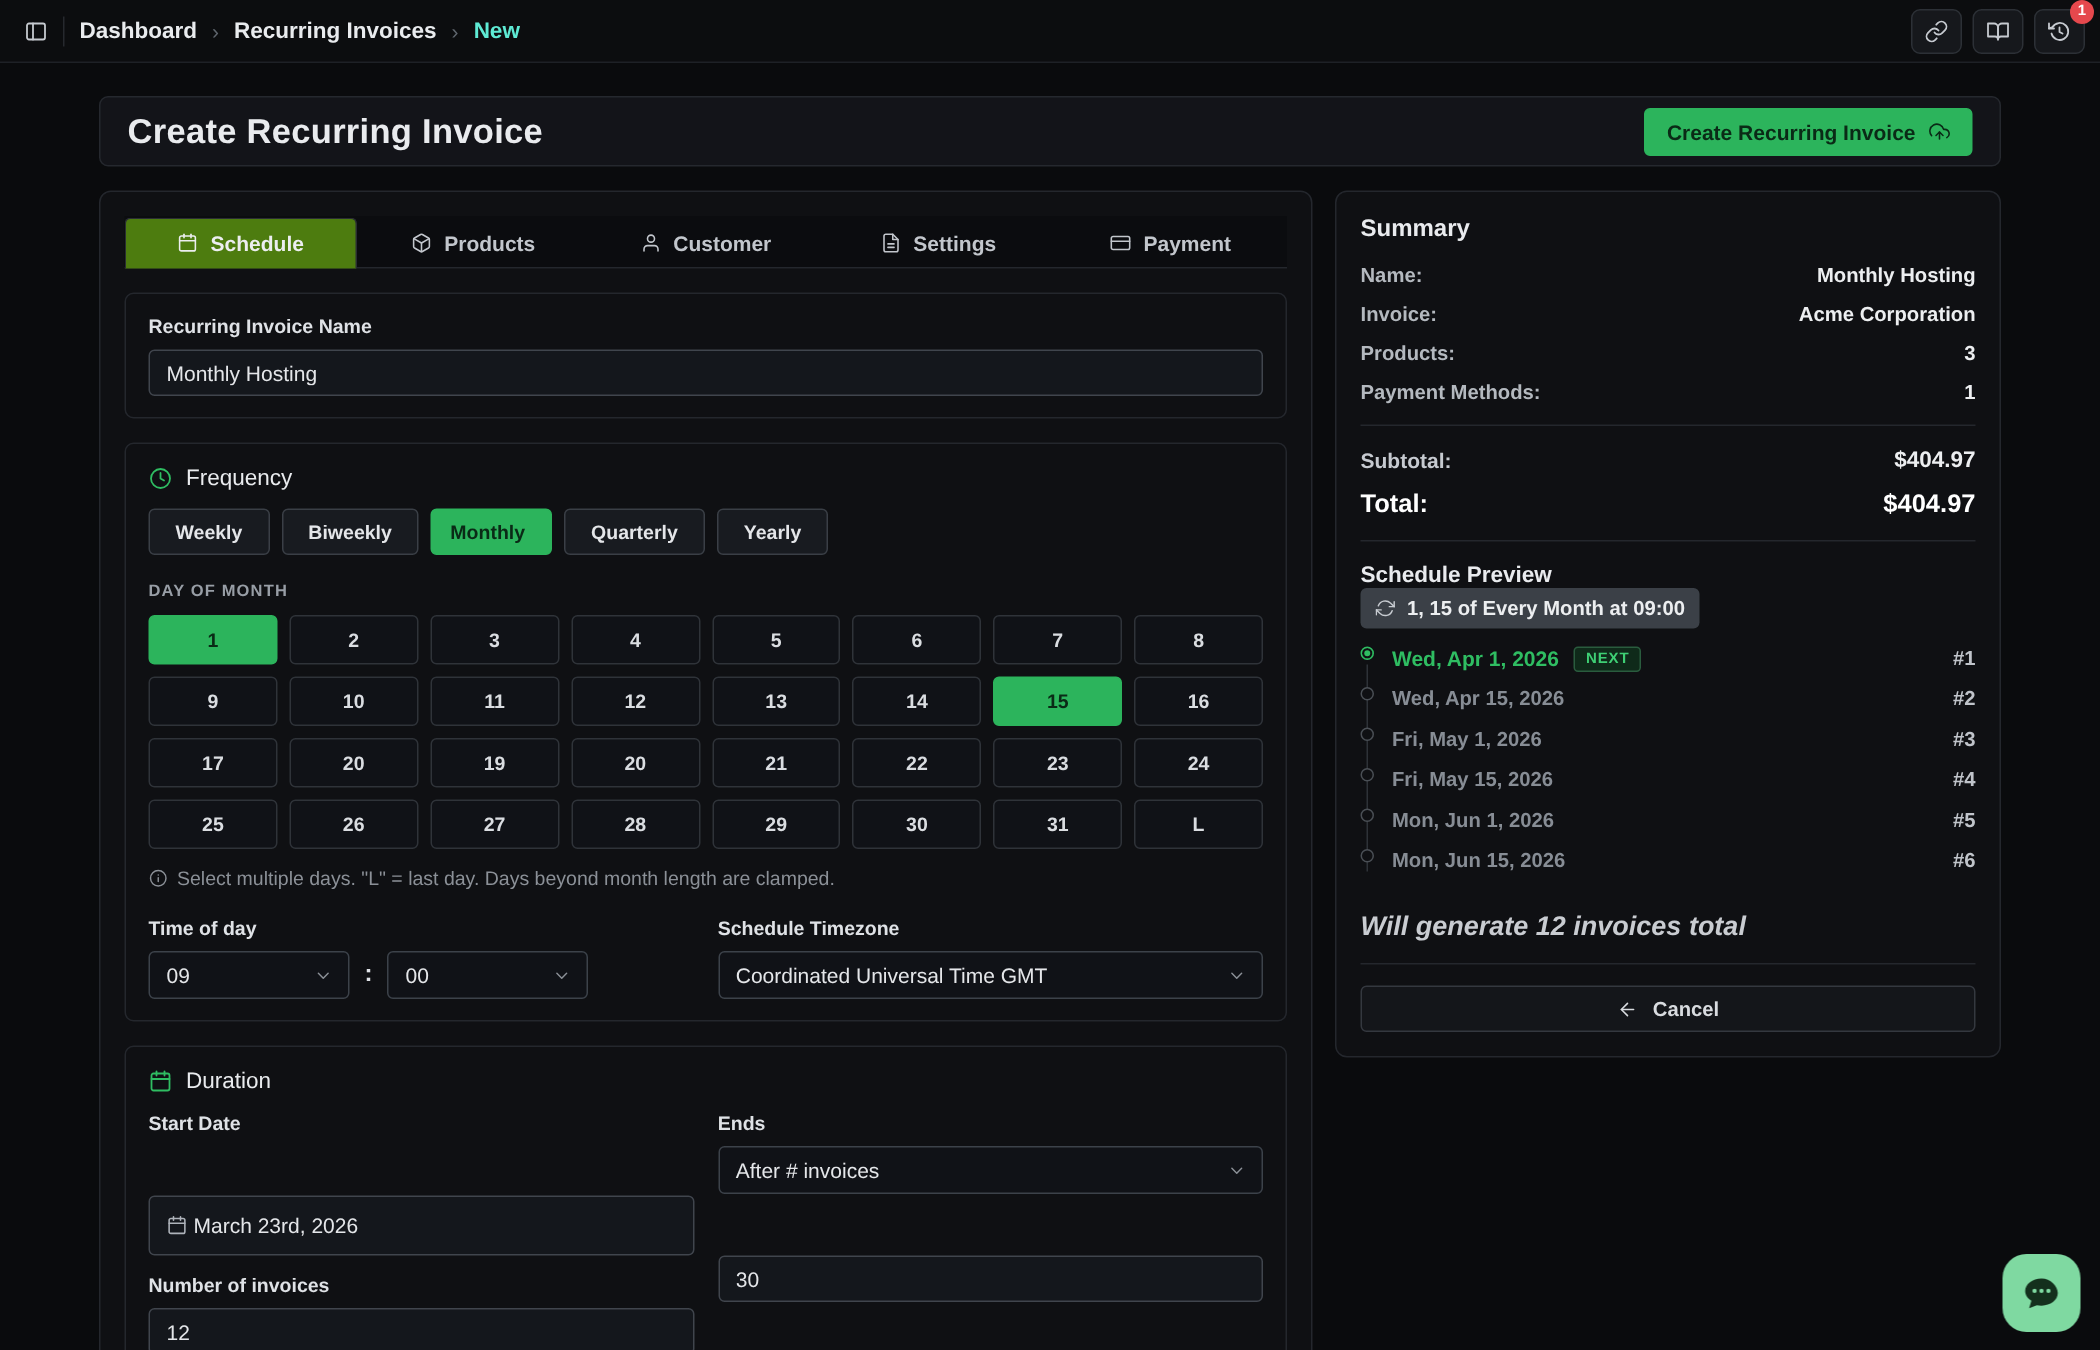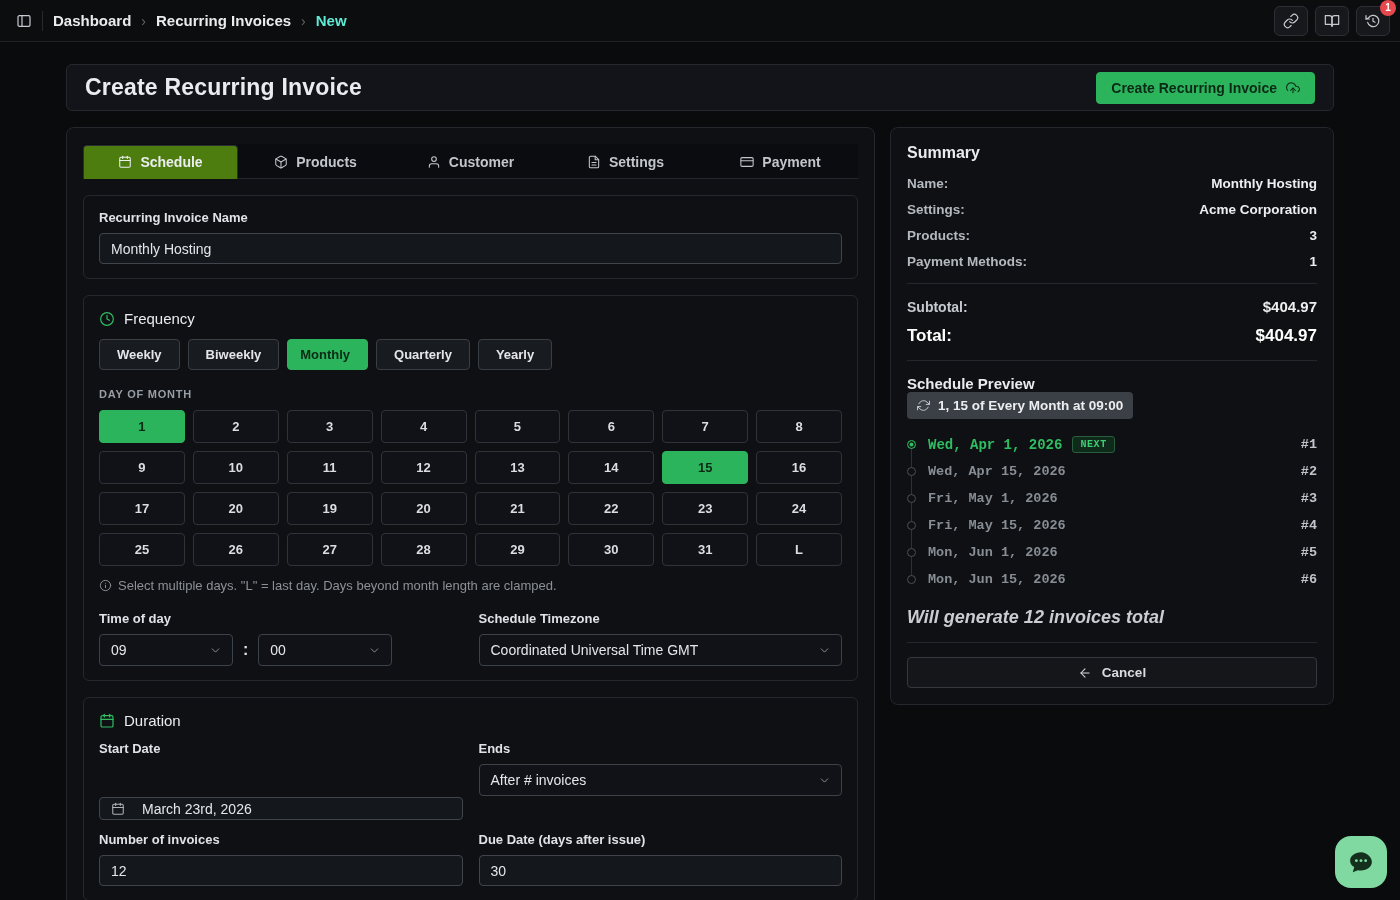--- a/index.html
+++ b/index.html
@@ -114,22 +114,22 @@
   .select .ic { color:#8b9097; }
   .time-selects { display:flex; align-items:center; gap:10px; }
   .time-selects .select { width:134px; }
   .colon { font-weight:700; color:#dfe2e6; }
 
   
   .dur-grid { display:grid; grid-template-columns:1fr 1fr; gap:0 16px; }
   .dur-grid .field-label { margin-top:12px; }
   .dur-grid .row1 { margin-top:0; }
   .input-with-icon {
-    height:23px; background:#14171c; border:1px solid #40454d; border-radius:4px;
-    display:flex; align-items:center; gap:17px; padding:0 11px;
+    height:40px; background:#14171c; border:1px solid #40454d; border-radius:4px;
+    display:flex; align-items:center; gap:4px; padding:0 11px;
     font-size:14px; color:#e4e6e9; cursor:pointer;margin-top:41px;
   }
   .input-with-icon .ic { color:#aeb3ba; }
 
   .stub-section { margin-top:16px; border:1px solid #24272d; border-radius:6px; height:60px; }
 
   
   .summary-title { font-size:16px; font-weight:700; margin-bottom:14px; }
   .sum-row { display:flex; justify-content:space-between; align-items:center; margin:11px 0; }
   .sum-label { font-size:13.5px; font-weight:700; color:#b4b9bf; }
@@ -143,21 +143,21 @@
   .preview-title { font-size:15px; font-weight:700; }
   .rule-badge {
     display:inline-flex; align-items:center; gap:8px;
     background:#3b4047; border-radius:4px; padding:6px 10px;
     font-size:13.5px; font-weight:700; color:#eceef0;
   }
   .rule-badge .ic { color:#c6cad0; }
 
   .timeline { margin-top:12px; position:relative; }
   .tl-line { position:absolute; left:4px; top:12px; bottom:12px; width:1px; background:#2e3238; }
-  .tl-item { display:flex; align-items:center; height:27px; position:relative;font-family:Liberation Mono, monospace; }
+  .tl-item { display:flex; align-items:flex-start; height:27px; position:relative; }
   .tl-marker {
     width:9px; height:9px; border-radius:50%; border:1.5px solid #4a4f55;
     background:#0f1013; margin-right:12px; z-index:1;
   }
   .tl-item.next .tl-marker { border-color:#2fbd62; background:#0f1013; box-shadow:inset 0 0 0 1.5px #0f1013, inset 0 0 0 5px #2fbd62; }
   .tl-date { font-size:13.5px; font-weight:700; color:#878d95; }
   .tl-item.next .tl-date { color:#2fbd62; font-size:14px; }
   .next-badge {
     margin-left:10px; font-size:10px; font-weight:700; letter-spacing:.06em;
     color:#3ecf74; border:1px solid #2a5c3e; background:#0f2a1a;
@@ -437,38 +437,37 @@
                   <polyline points="6 9 12 15 18 9"></polyline>
                 </svg>
               </span>
           </div>
         </div>
         <div>
           <div class="field-label">Number of invoices</div>
           <input class="text-input" type="text" value="12" style="">
         </div>
         <div>
-          <div class="field-label">Due Date (days after issue)</div>
           <input class="text-input" type="text" value="30" style="">
         </div>
       </div>
     </section>
 
     <section class="stub-section"></section>
   </main>
 
   <aside class="panel sidebar">
     <div class="summary-title">Summary</div>
     <div id="summary-rows">
         <div class="sum-row">
           <span class="sum-label">Name:</span>
           <span class="sum-value">Monthly Hosting</span>
         </div>
         <div class="sum-row">
-          <span class="sum-label">Settings:</span>
+          <span class="sum-label">Invoice:</span>
           <span class="sum-value">Acme Corporation</span>
         </div>
         <div class="sum-row">
           <span class="sum-label">Products:</span>
           <span class="sum-value">3</span>
         </div>
         <div class="sum-row">
           <span class="sum-label">Payment Methods:</span>
           <span class="sum-value">1</span>
         </div>

